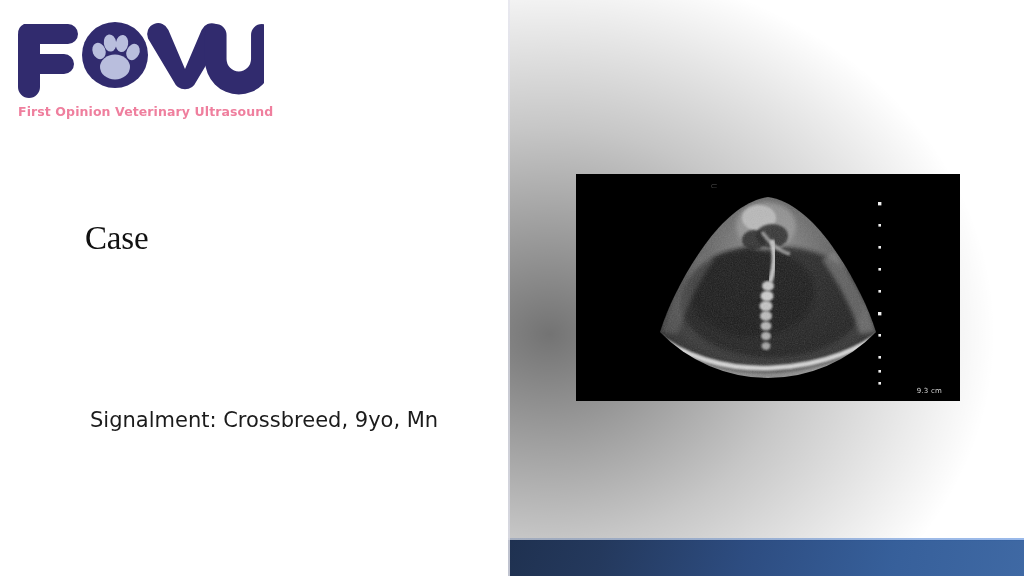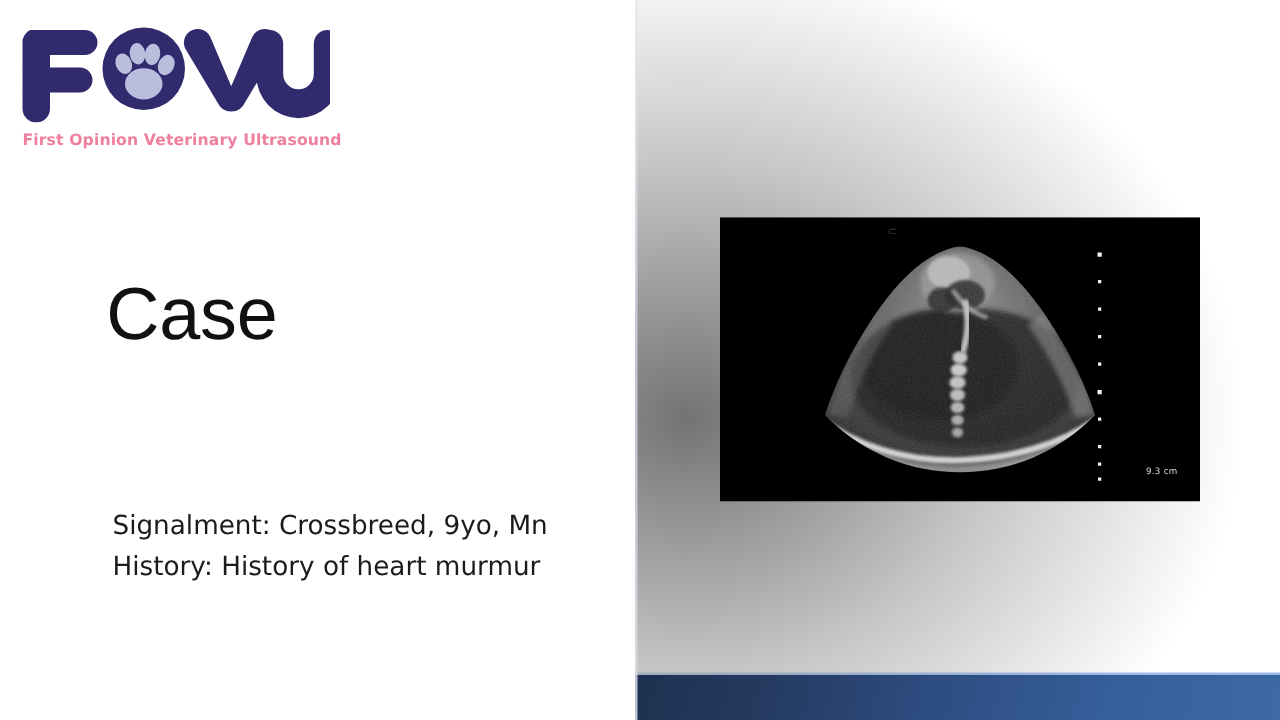--- a/index.html
+++ b/index.html
@@ -45,22 +45,22 @@
     letter-spacing: 0.1px;
     color: #ef7f9e;
     white-space: nowrap;
   }
 
   
   .slide-title {
     position: absolute;
     left: 85px;
     top: 222px;
-    font-family: Liberation Sans, sans-serif;
-    font-size: 59px;
+    font-family: Liberation Serif, serif;
+    font-size: 33px;
     font-weight: 400;
     color: #111111;
     letter-spacing: -0.2px;
     line-height: 1;
   }
 
   
   .body-block {
     position: absolute;
     left: 90px;
@@ -153,21 +153,21 @@
     width: 384px;
     height: 227px;
     background: #000000;
     overflow: hidden;
   }
   .us-svg { display: block; }
 
   .us-depth-label {
     position: absolute;
     right: 18px;
-    bottom: 20px;
+    bottom: 6px;
     font-family: "DejaVu Sans", sans-serif;
     font-size: 7px;
     color: #d8d8d8;
     letter-spacing: 0.2px;
   }
   .us-marker {
     position: absolute;
     left: 134px;
     top: 8px;
     font-family: "DejaVu Sans", sans-serif;
@@ -201,21 +201,20 @@
 
         <path d="M212 8 a11 11 0 0 1 11 11 v24 a12.5 12.5 0 0 0 25 0 V19 a11 11 0 0 1 22 0 v25 a34.5 34.5 0 0 1 -69 0 V19 A11 11 0 0 1 212 8 Z" fill="#312b6e" transform="translate(-6 0) scale(0.98 1)"></path>
       </svg>
       <div class="logo-tagline">First Opinion Veterinary Ultrasound</div>
     </div>
 
     <div class="slide-title">Case</div>
 
     <div class="body-block">
       <div class="body-line">Signalment: Crossbreed, 9yo, Mn</div>
-      <div class="body-line">History: History of heart murmur</div>
     </div>
   </div>
 
   <div class="right-panel">
     <div class="right-panel-grad"></div>
     <div class="panel-vig"></div>
     <div class="panel-band-hi"></div>
     <div class="panel-band"></div>
     <div class="panel-edge"></div>
   </div>

